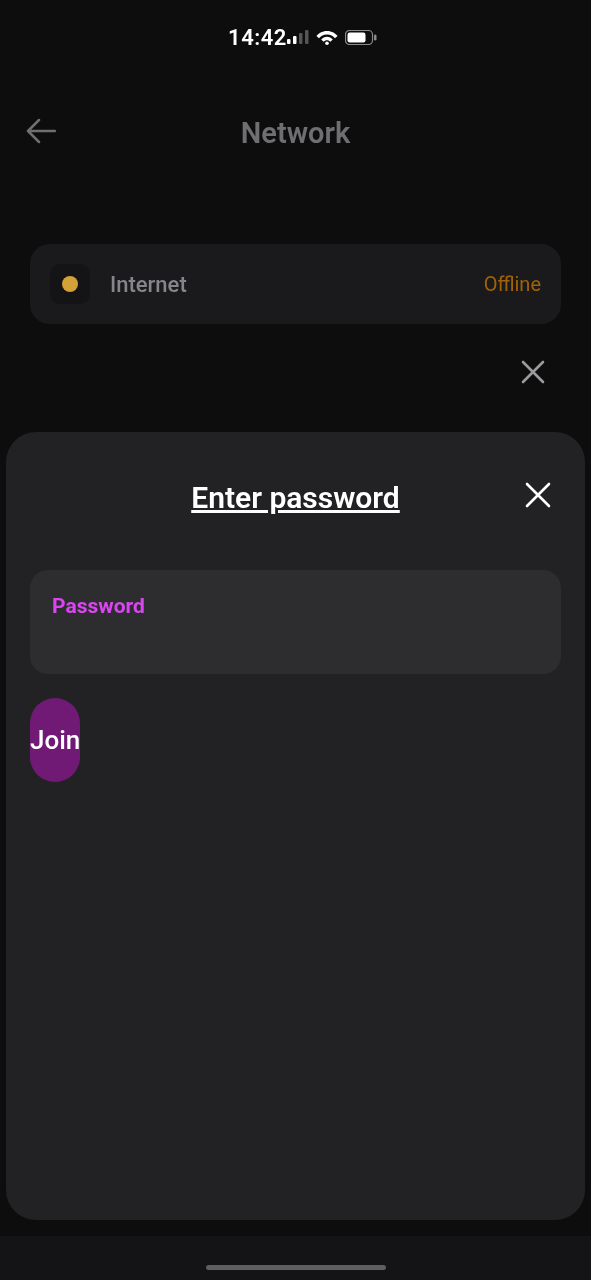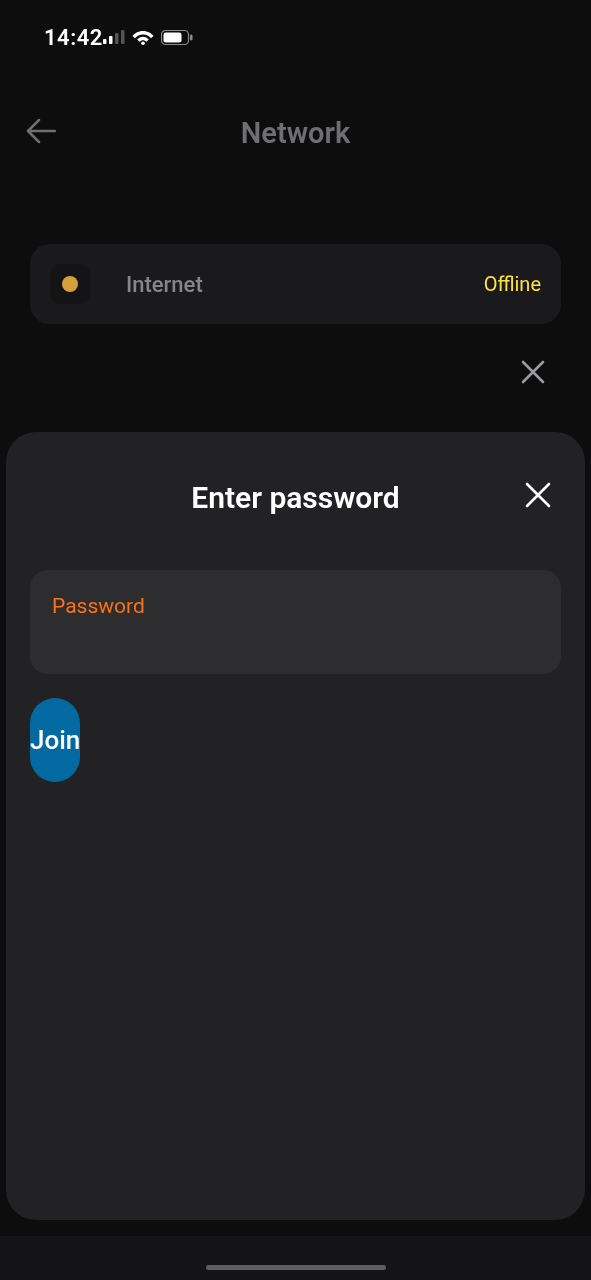--- a/index.html
+++ b/index.html
@@ -20,21 +20,21 @@
 
   
   .status-bar {
     position: absolute;
     top: 0;
     left: 0;
     right: 0;
     height: 60px;
     display: flex;
     align-items: center;
-    justify-content: flex-start;
+    justify-content: center;
     padding: 14px 30px 0 44px;
   }
   .status-time {
     font-size: 22px;
     font-weight: 600;
     letter-spacing: 0.5px;
     color: #ffffff;
   }
   .status-icons {
     display: flex;
@@ -71,21 +71,20 @@
     position: absolute;
     top: 244px;
     left: 30px;
     right: 30px;
     height: 80px;
     background: #1a1a1c;
     border-radius: 20px;
     display: flex;
     align-items: center;
     padding: 0 20px;
-    gap: 16px;
   }
   .internet-dot-wrap {
     width: 40px;
     height: 40px;
     background: #141416;
     border-radius: 10px;
     display: flex;
     align-items: center;
     justify-content: center;
     margin-right: 20px;
@@ -97,21 +96,21 @@
     background: #d4a038;
   }
   .internet-label {
     font-size: 22px;
     color: #86868a;
     font-weight: 500;
     flex: 1;
   }
   .internet-status {
     font-size: 20px;
-    color: #fde047;
+    color: #a16207;
   }
 
   
   .choose-row {
     position: absolute;
     top: 345px;
     left: 0;
     right: 0;
     height: 58px;
     display: flex;
@@ -144,57 +143,58 @@
     position: relative;
     height: 130px;
     display: flex;
     align-items: center;
     justify-content: center;
   }
   .modal-title {
     font-size: 30px;
     font-weight: 600;
     color: #ffffff;
+    text-decoration: underline;
   }
   .modal-close {
     position: absolute;
     right: 34px;
     top: 50%;
     transform: translateY(-50%);
   }
 
   .password-field {
     margin: 8px 24px 0 24px;
     height: 104px;
     background: #2d2d30;
     border-radius: 18px;
     display: flex;
     flex-direction: column;
     justify-content: flex-start;
     padding: 24px 22px;
   }
   .password-label {
     font-size: 21px;
-    color: #f97316;
-    font-weight: 400;
+    color: #d946ef;
+    font-weight: 700;
   }
   .password-input {
     background: transparent;
     border: none;
     outline: none;
     color: #ffffff;
     font-size: 22px;
     margin-top: 6px;
     width: 100%;
   }
 
   .join-btn {
     margin: 24px 24px 0 24px;
     height: 84px;
-    background: #0369a1;
+    background: #701a75;
     border-radius: 42px;
     display: flex;
     align-items: center;
     justify-content: center;
     font-size: 26px;
     font-weight: 500;
     color: #ffffff;
     border: none;
     outline: none;
     cursor: pointer;

